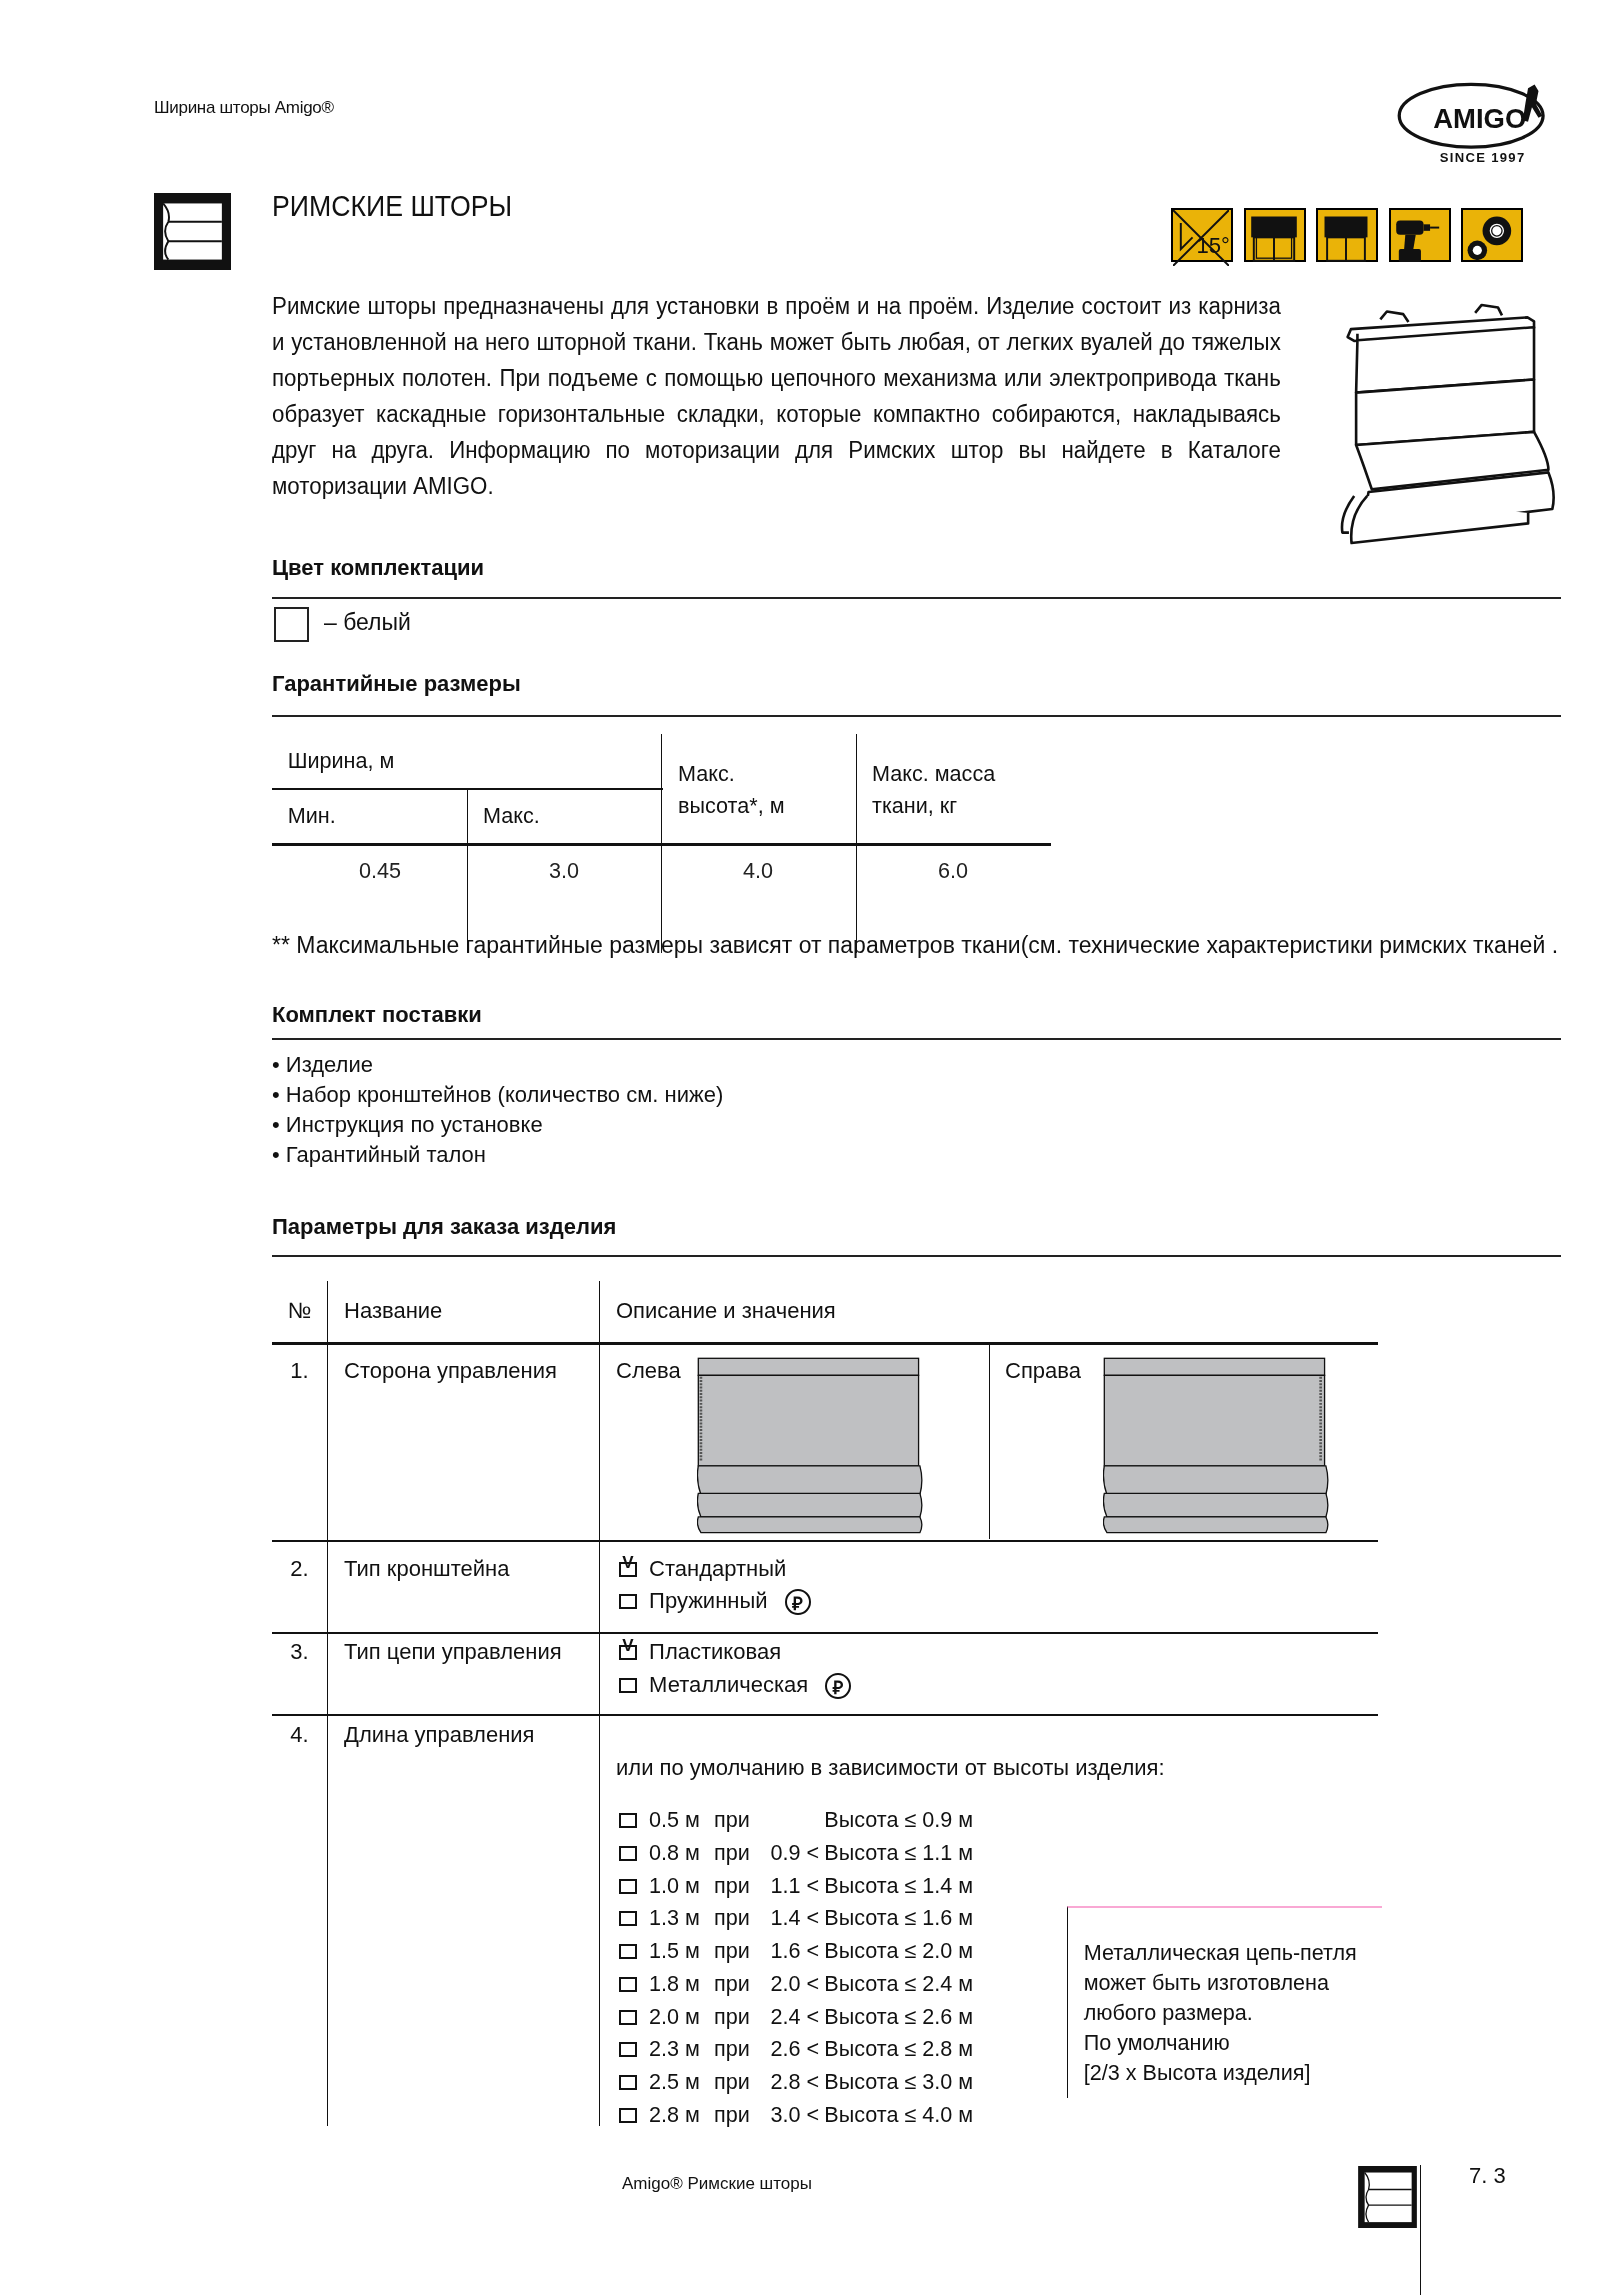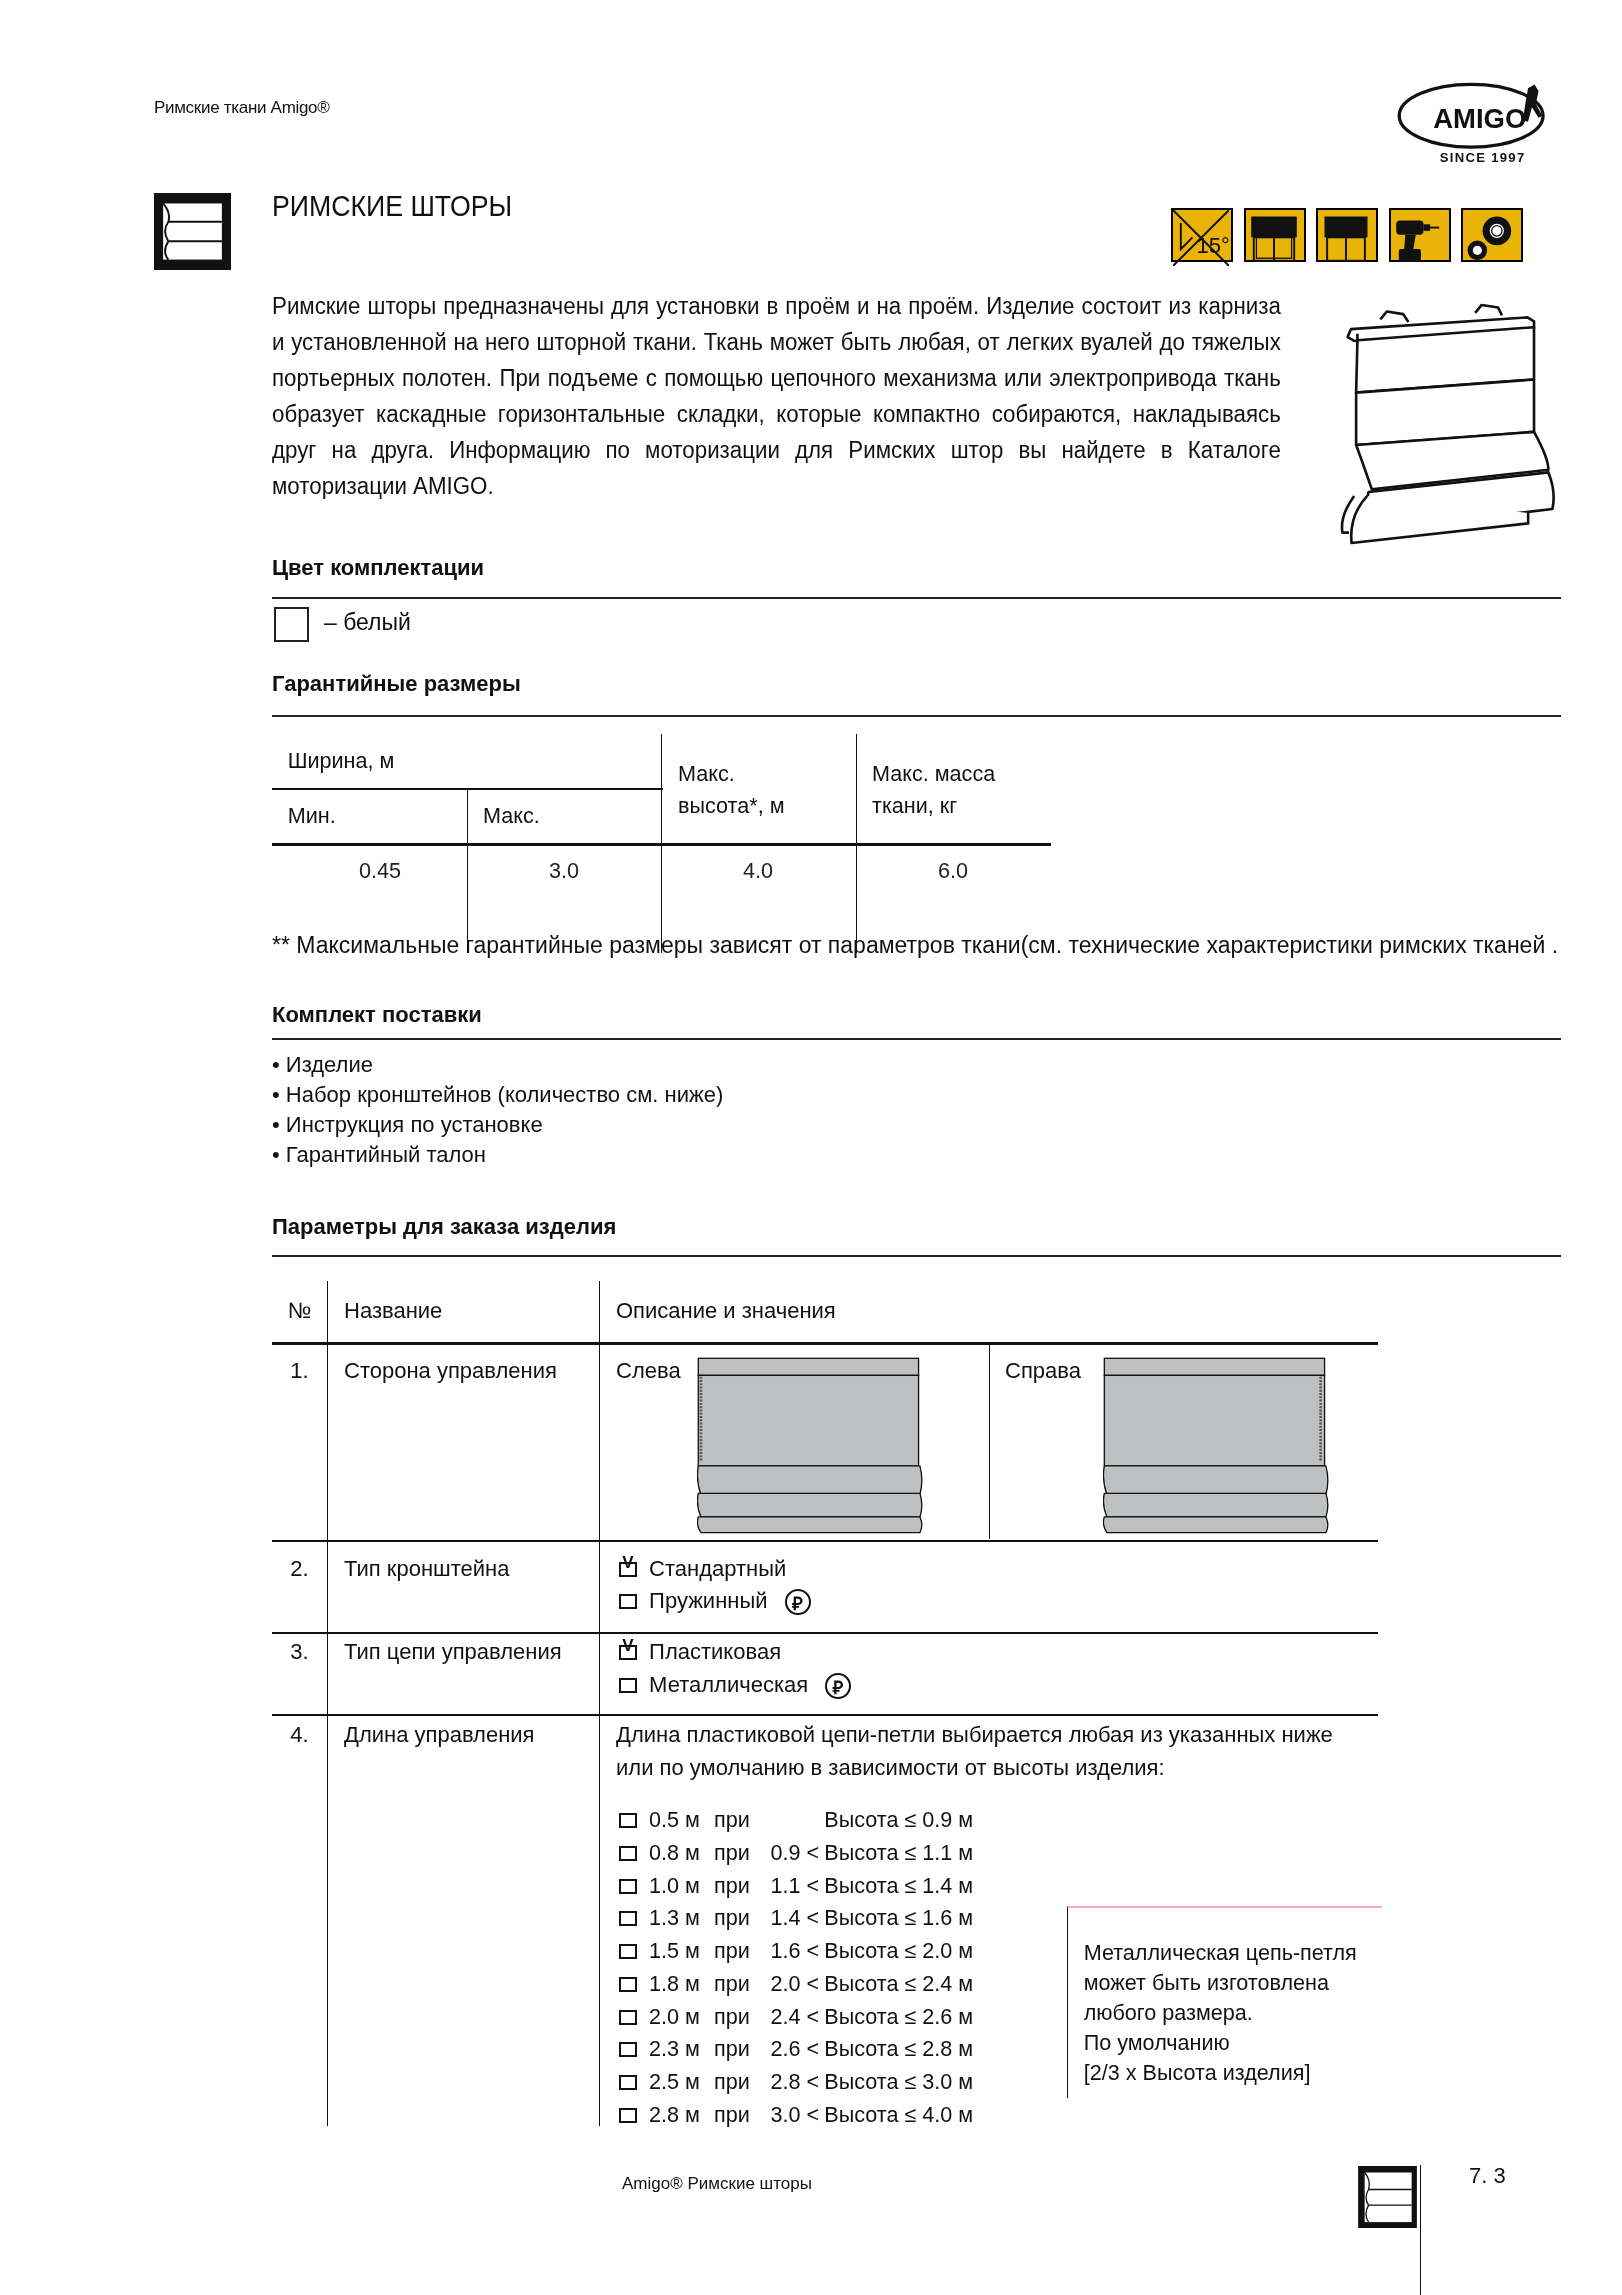--- a/index.html
+++ b/index.html
@@ -44,21 +44,21 @@
   .note-box { position:absolute; left:795px; top:633px; width:314px; height:190px; border-top:2px solid #f9a8d4; border-left:1.3px solid #111; }
   .note-box div { padding-left:15.7px; font-size:21.6px; line-height:30px; }
   .footer-text { left:622px; top:2174px; font-size:17px; }
   .footer-icon { left:1358px; top:2166px; width:59px; height:62px; }
   .footer-rule { left:1420px; top:2165px; width:1.3px; height:131px; background:#111; }
   .page-num { left:1469px; top:2163px; font-size:22px; }
 </style>
 </head>
 <body>
 
-<div class="abs run-head">Римские ткани Amigo®</div>
+<div class="abs run-head">Ширина шторы Amigo®</div>
 
 <div class="abs logo">
   <svg width="170" height="92" viewBox="0 0 260 140">
     <ellipse cx="118" cy="62" rx="110" ry="48" fill="none" stroke="#111" stroke-width="5"></ellipse>
     <text x="60" y="80" font-family="Liberation Sans, sans-serif" font-weight="bold" font-size="42" fill="#111">AMIGO</text>
     <path d="M205 20 l10 -6 l6 10 l-4 20 l10 18 l-6 3 l-10 -16 l-6 22 l-8 -2 l4 -26 z" fill="#111"></path>
     <text x="70" y="132" font-family="Liberation Sans, sans-serif" font-weight="bold" font-size="20" fill="#111" letter-spacing="2">SINCE 1997</text>
   </svg>
 </div>
 
@@ -227,21 +227,20 @@
   <div class="t" style="left:72px; top:366px">Тип цепи управления</div>
   <div class="t" style="left:347px; top:366px">
     <span class="cb checked"></span><span>Пластиковая</span>
   </div>
   <div class="t" style="left:347px; top:399px">
     <span class="cb"></span><span>Металлическая</span><span class="rub">₽</span>
   </div>
 
   <div class="t" style="left:18.3px; top:449px">4.</div>
   <div class="t" style="left:72px; top:449px">Длина управления</div>
-  <div class="t" style="left:344px; top:449px">Длина пластиковой цепи-петли выбирается любая из указанных ниже</div>
   <div class="t" style="left:344px; top:482px">или по умолчанию в зависимости от высоты изделия:</div>
   <div id="len-list">
       <div class="len-row" style="left: 347px; top: 514px;"><span class="cb"></span><span class="a">0.5 м</span><span class="p">при</span><span class="lo"></span><span class="c">Высота ≤ 0.9 м</span></div>
       <div class="len-row" style="left: 347px; top: 547px;"><span class="cb"></span><span class="a">0.8 м</span><span class="p">при</span><span class="lo">0.9 &lt;</span><span class="c">Высота ≤ 1.1 м</span></div>
       <div class="len-row" style="left: 347px; top: 580px;"><span class="cb"></span><span class="a">1.0 м</span><span class="p">при</span><span class="lo">1.1 &lt;</span><span class="c">Высота ≤ 1.4 м</span></div>
       <div class="len-row" style="left: 347px; top: 612px;"><span class="cb"></span><span class="a">1.3 м</span><span class="p">при</span><span class="lo">1.4 &lt;</span><span class="c">Высота ≤ 1.6 м</span></div>
       <div class="len-row" style="left: 347px; top: 645px;"><span class="cb"></span><span class="a">1.5 м</span><span class="p">при</span><span class="lo">1.6 &lt;</span><span class="c">Высота ≤ 2.0 м</span></div>
       <div class="len-row" style="left: 347px; top: 678px;"><span class="cb"></span><span class="a">1.8 м</span><span class="p">при</span><span class="lo">2.0 &lt;</span><span class="c">Высота ≤ 2.4 м</span></div>
       <div class="len-row" style="left: 347px; top: 711px;"><span class="cb"></span><span class="a">2.0 м</span><span class="p">при</span><span class="lo">2.4 &lt;</span><span class="c">Высота ≤ 2.6 м</span></div>
       <div class="len-row" style="left: 347px; top: 743px;"><span class="cb"></span><span class="a">2.3 м</span><span class="p">при</span><span class="lo">2.6 &lt;</span><span class="c">Высота ≤ 2.8 м</span></div>

